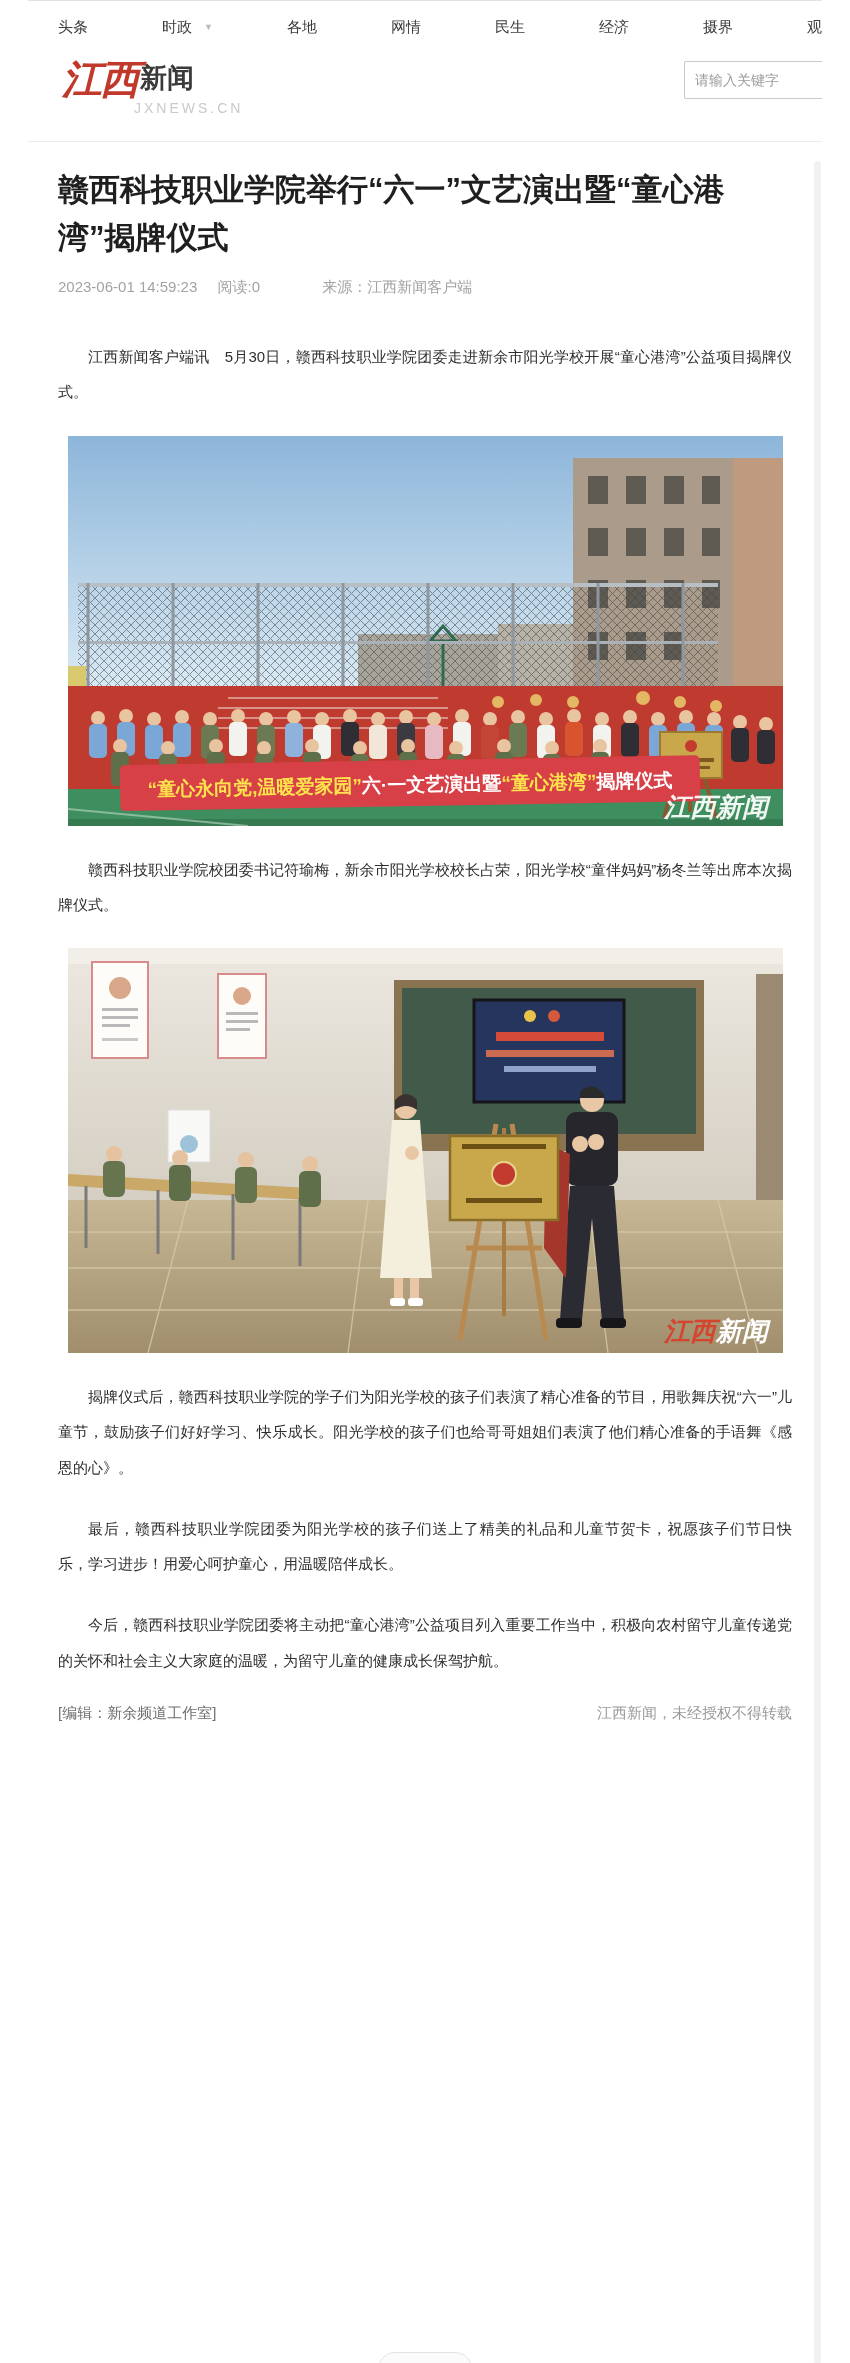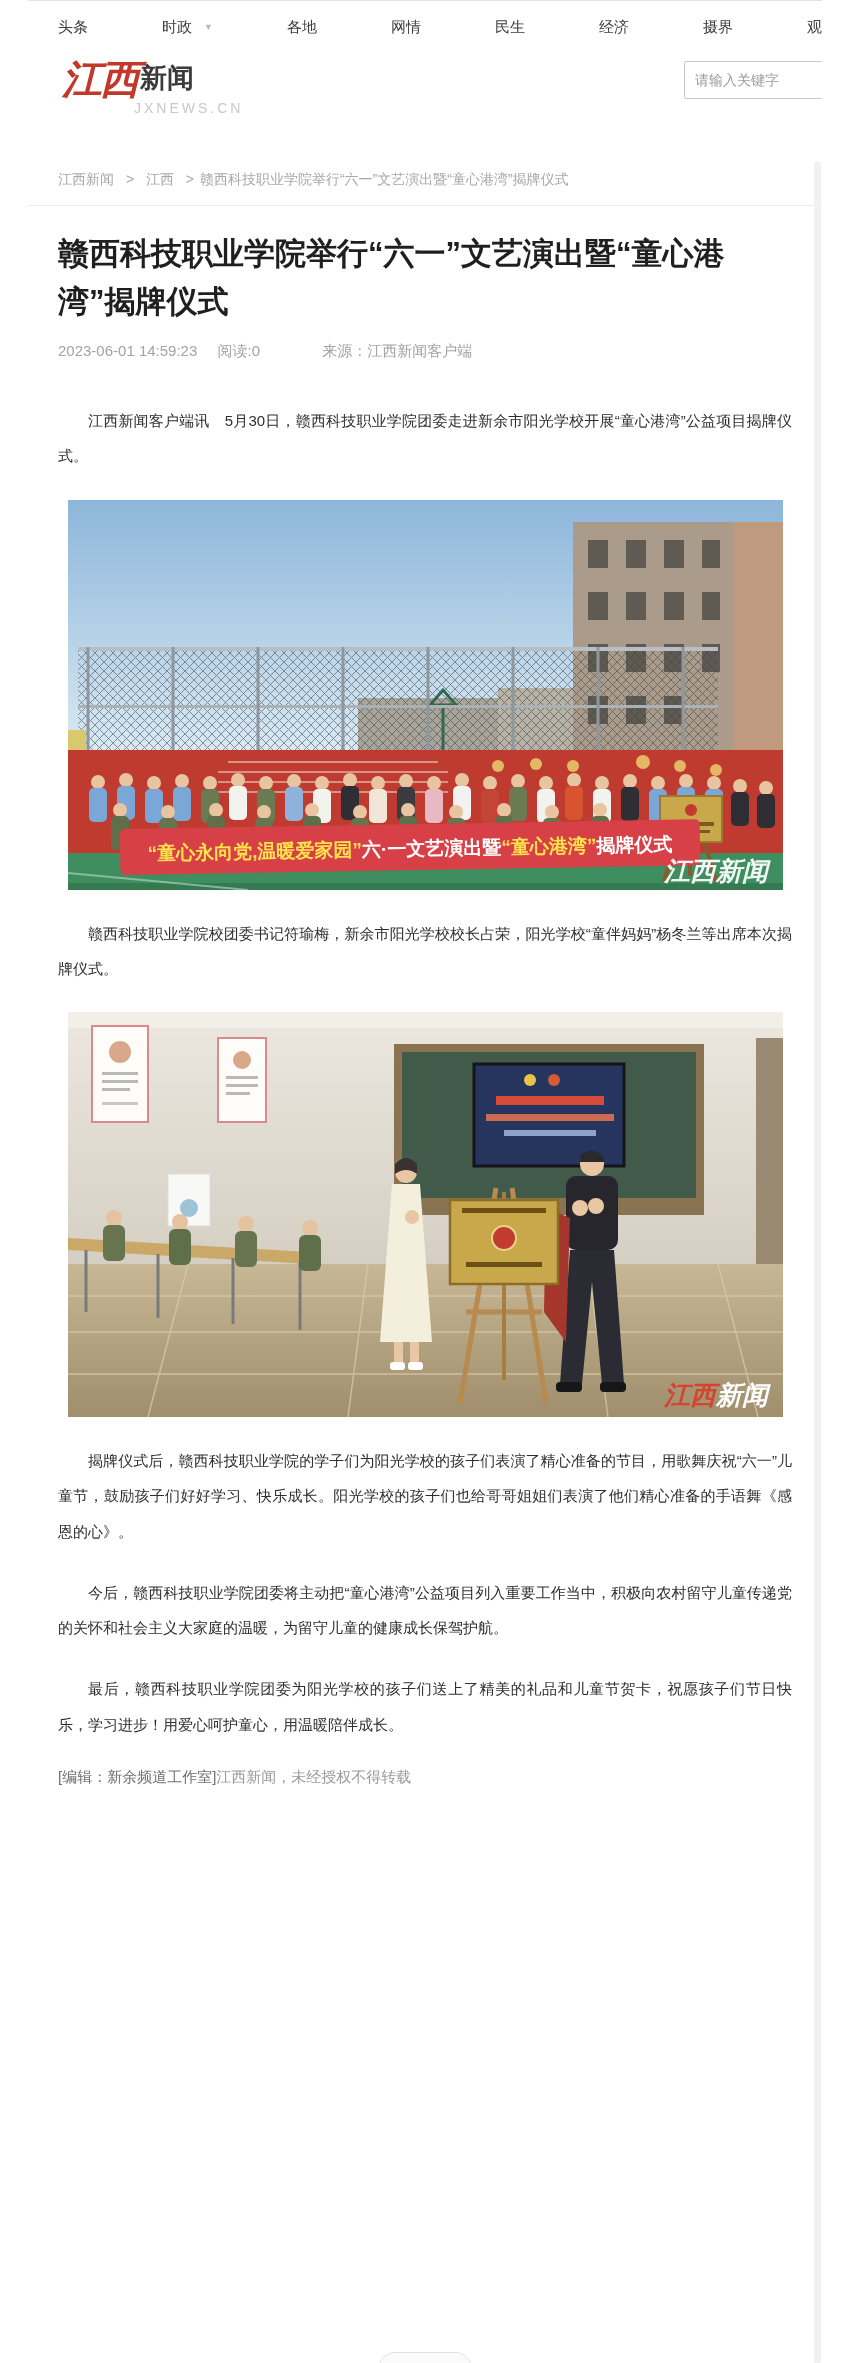--- a/index.html
+++ b/index.html
@@ -35,21 +35,21 @@
 
   
   .article-body{padding:16px 30px 0 30px;}
   .article-body p{font-size:15px;color:#2e2e2e;line-height:2.35;text-indent:2em;margin:26px 0;text-align:justify;}
   figure.photo{margin:17px auto;width:715px;}
   figure.photo svg{display:block;width:715px;height:auto;}
   .photo text{font-family:"Liberation Sans","DejaVu Sans",sans-serif;}
   .wm{font-family:"DejaVu Serif",serif;font-style:italic;font-weight:bold;}
 
   
-  .footer{margin-top:25px;padding:0 30px 42px 30px;display:flex;font-size:15px;}
+  .footer{margin-top:25px;padding:0 30px 42px 30px;display:flex;justify-content:space-between;font-size:15px;}
   .footer .editor{color:#6f6f6f;}
   .footer .copyright{color:#9a9a9a;}
 
   
   .scroll-strip{position:absolute;top:160px;bottom:0;right:1px;width:7px;background:#f1f1f1;border-radius:4px;}
 
   
   .bottom-pill{position:absolute;left:50%;transform:translateX(-50%);bottom:-24px;width:92px;height:34px;border:1px solid #e3e3e3;border-radius:17px;background:#fbfbfb;}
 </style>
 </head>
@@ -72,27 +72,20 @@
   </nav>
 
   <header class="header">
     <div class="logo">
       <span class="logo-script">江西</span><span class="logo-rest">新闻</span>
       <div class="logo-sub">JXNEWS.CN</div>
     </div>
     <input class="search" type="text" placeholder="请输入关键字" style="">
   </header>
 
-  <div class="breadcrumb">
-    <a>江西新闻</a>
-    <span class="sep">&gt;</span>
-    <a>江西</a>
-    <span class="sep2">&gt;</span>
-    <span>赣西科技职业学院举行“六一”文艺演出暨“童心港湾”揭牌仪式</span>
-  </div>
   <div class="rule"></div>
 
   <h1 class="title">赣西科技职业学院举行“六一”文艺演出暨“童心港湾”揭牌仪式</h1>
   <div class="meta">
     <span class="date">2023-06-01 14:59:23</span>
     <span class="reads">阅读:0</span>
     <span class="source">来源：江西新闻客户端</span>
   </div>
 
   <div class="article-body">
@@ -338,22 +331,22 @@
         <circle cx="436" cy="226" r="12" fill="#c23b2e" stroke="#e8d48a" stroke-width="2"></circle>
         <rect x="398" y="250" width="76" height="5" fill="#6b4f14"></rect>
 
         <text class="wm" x="700" y="392" text-anchor="end" font-size="26">
           <tspan fill="#d4442e">江西</tspan><tspan fill="#ffffff">新闻</tspan>
         </text>
       </svg>
     </figure>
 
     <p>揭牌仪式后，赣西科技职业学院的学子们为阳光学校的孩子们表演了精心准备的节目，用歌舞庆祝“六一”儿童节，鼓励孩子们好好学习、快乐成长。阳光学校的孩子们也给哥哥姐姐们表演了他们精心准备的手语舞《感恩的心》。</p>
+    <p>最后，赣西科技职业学院团委为阳光学校的孩子们送上了精美的礼品和儿童节贺卡，祝愿孩子们节日快乐，学习进步！用爱心呵护童心，用温暖陪伴成长。</p>
     <p>今后，赣西科技职业学院团委将主动把“童心港湾”公益项目列入重要工作当中，积极向农村留守儿童传递党的关怀和社会主义大家庭的温暖，为留守儿童的健康成长保驾护航。</p>
-    <p>最后，赣西科技职业学院团委为阳光学校的孩子们送上了精美的礼品和儿童节贺卡，祝愿孩子们节日快乐，学习进步！用爱心呵护童心，用温暖陪伴成长。</p>
   </div>
 
   <div class="footer">
     <span class="editor">[编辑：新余频道工作室]</span>
     <span class="copyright">江西新闻，未经授权不得转载</span>
   </div>
 
   <div class="scroll-strip"></div>
   <div class="bottom-pill"></div>
 </div>

